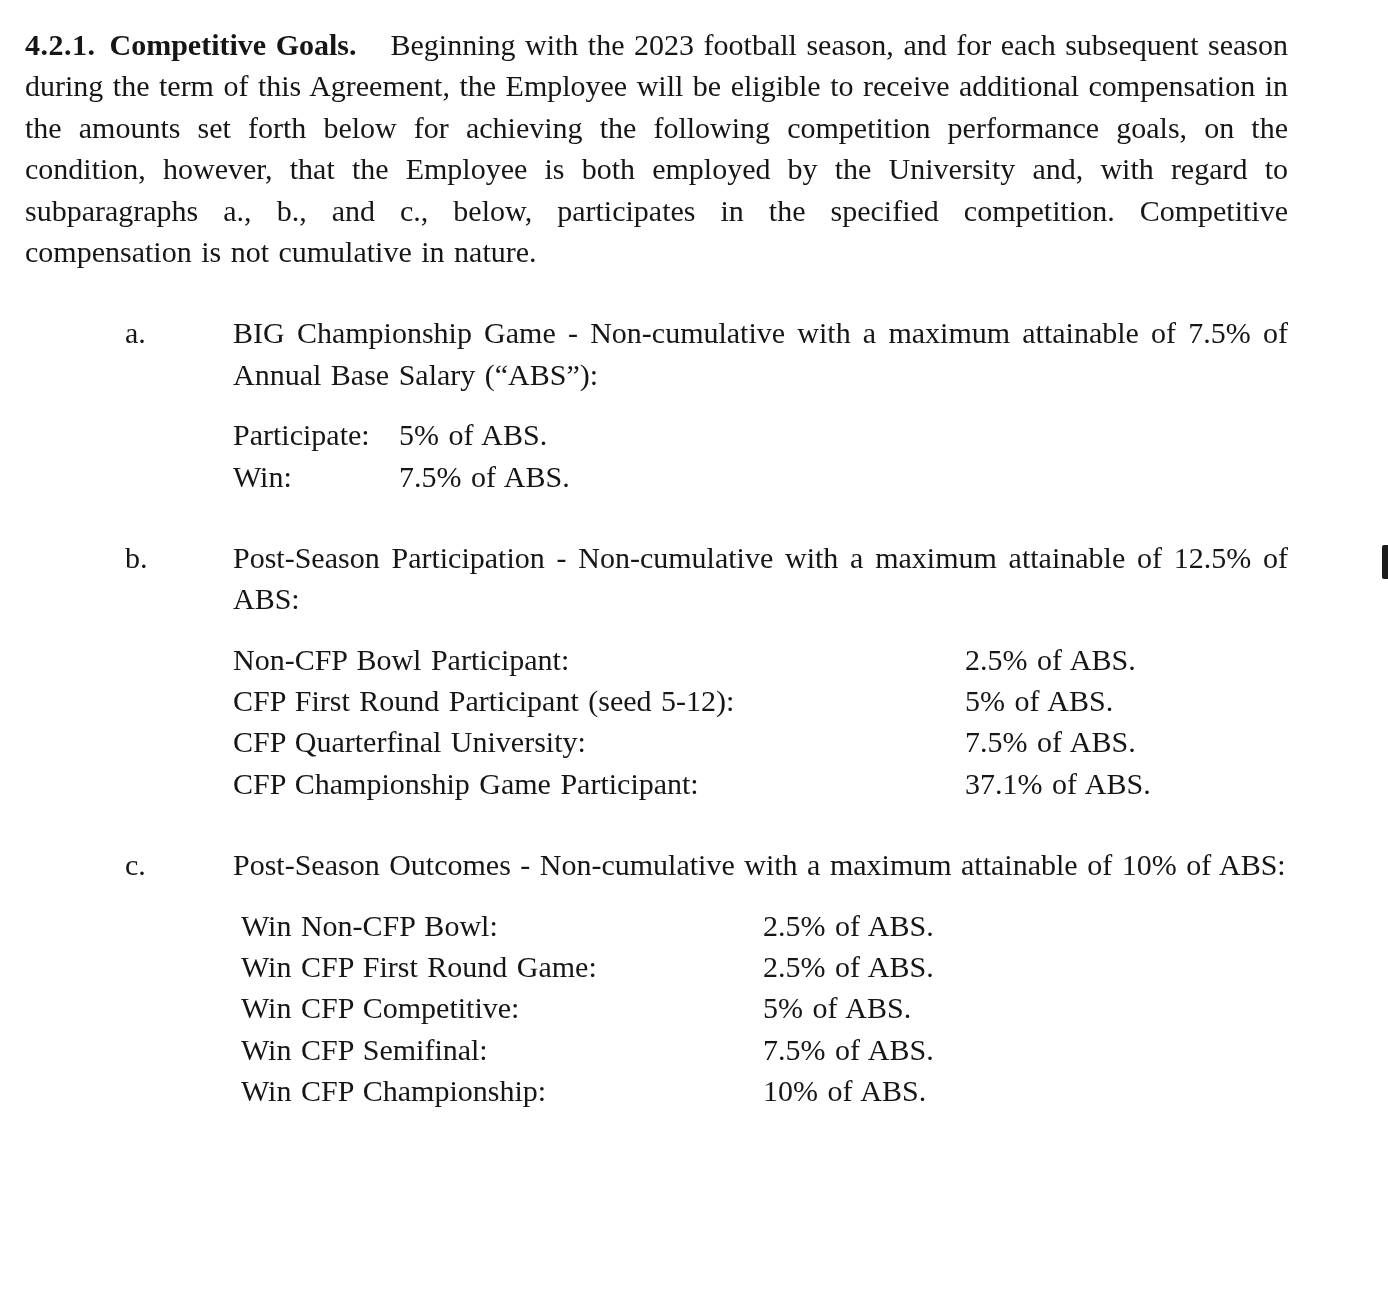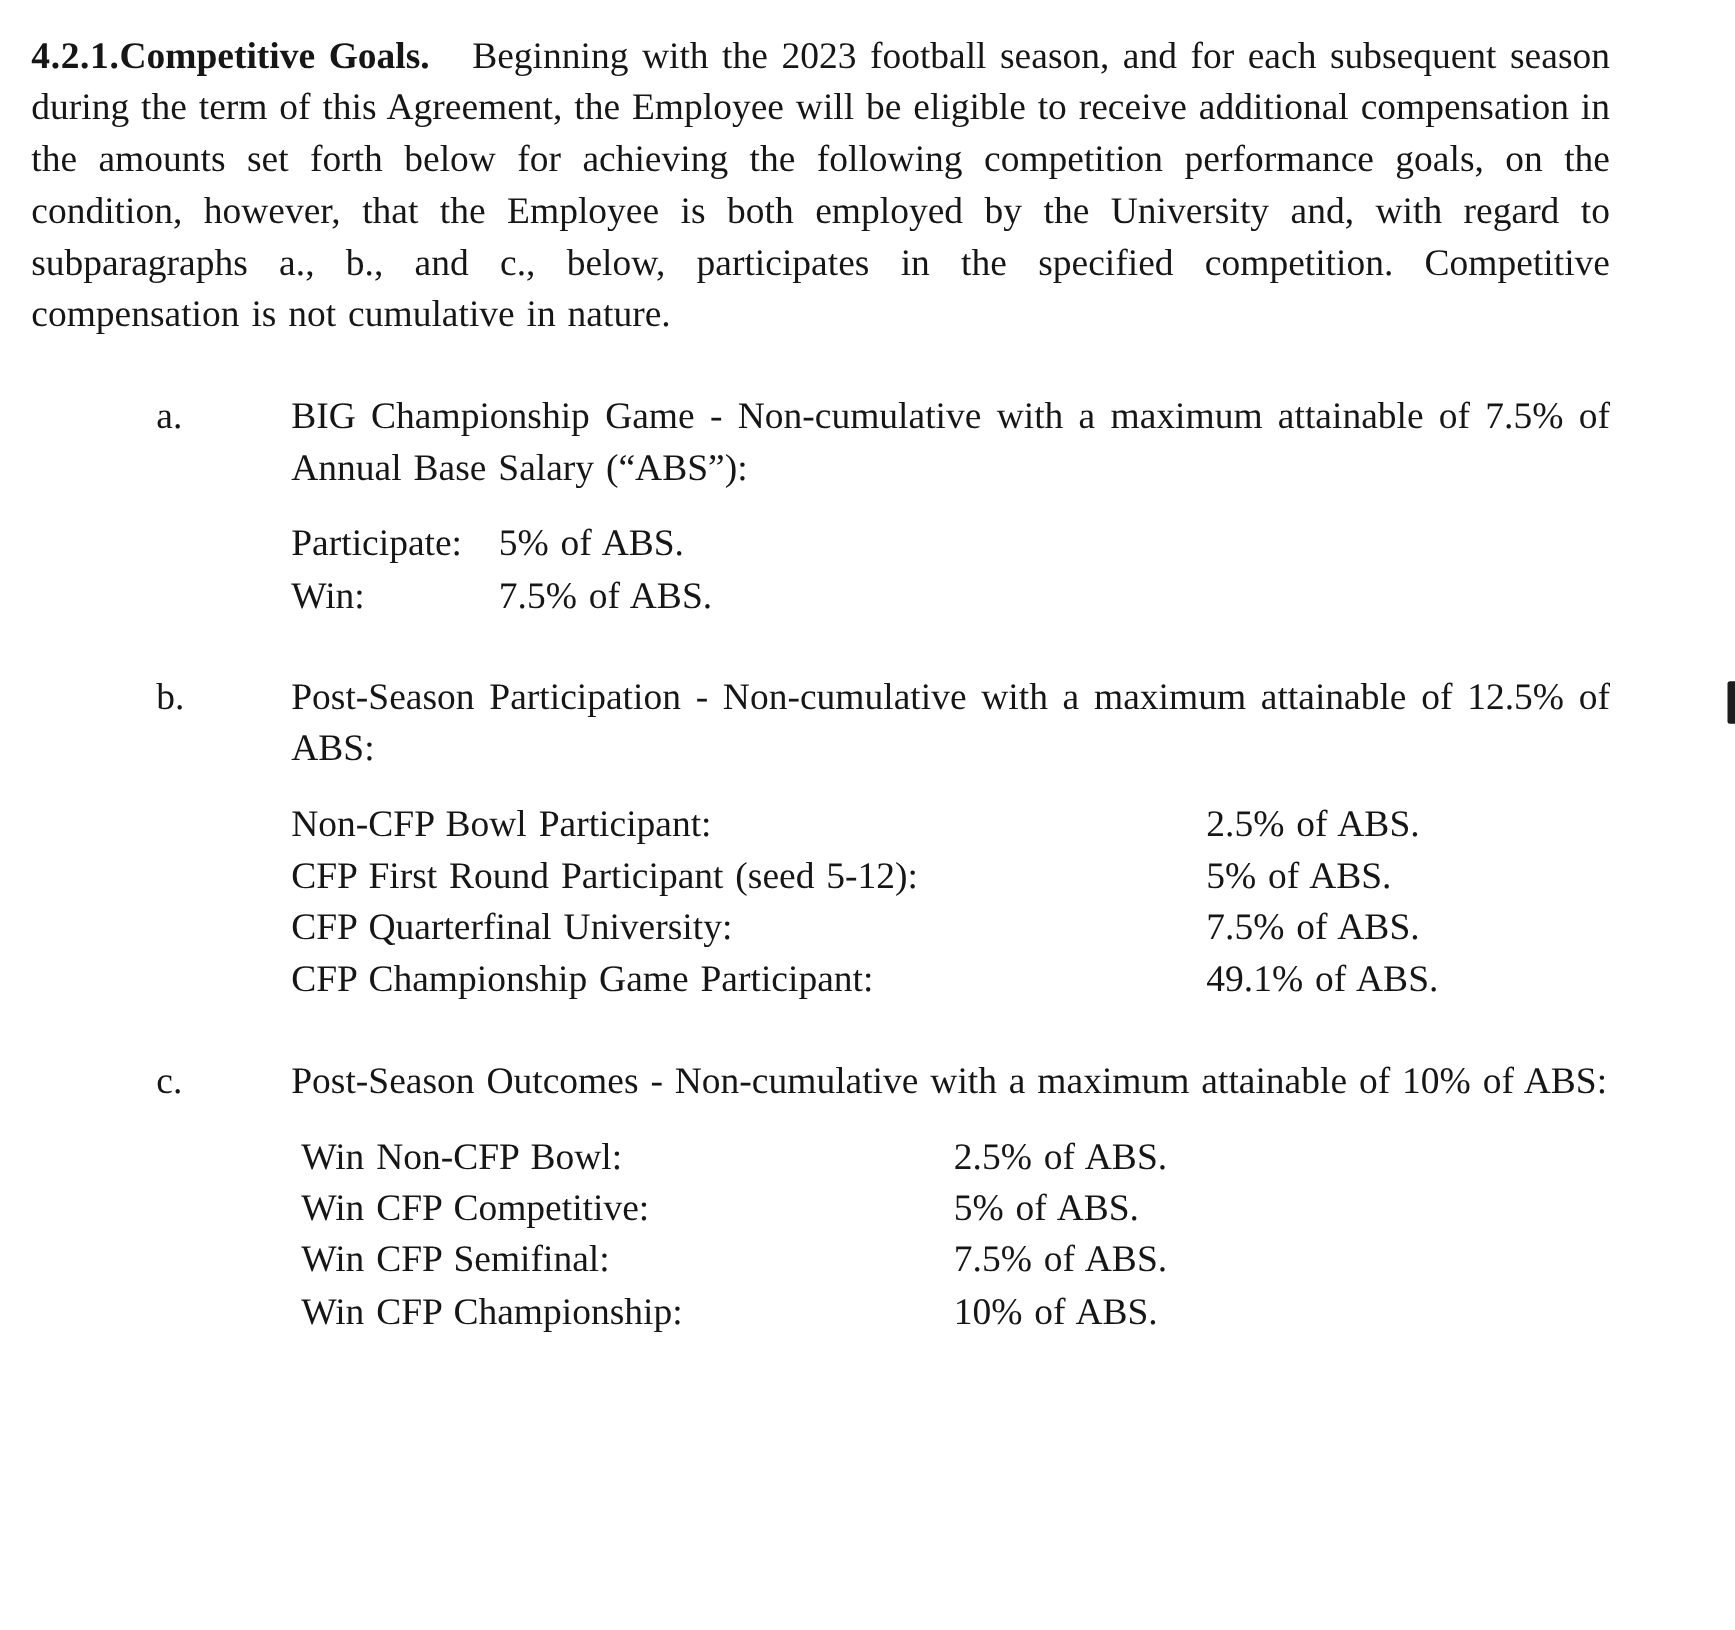--- a/index.html
+++ b/index.html
@@ -25,20 +25,21 @@
     word-spacing: 2px;
   }
   .justify {
     text-align: justify;
   }
   .intro {
     margin: 0;
   }
   .sec-num {
     font-weight: bold;
+    margin-right: 14px;
     letter-spacing: 0.5px;
   }
   .sec-title {
     font-weight: bold;
     margin-right: 34px;
   }
   .item {
     display: flex;
     margin-left: 100px;
     margin-top: 40px;
@@ -118,36 +119,40 @@
         <tr>
           <td class="lbl">CFP First Round Participant (seed 5-12):</td>
           <td class="val">5% of ABS.</td>
         </tr>
         <tr>
           <td class="lbl">CFP Quarterfinal University:</td>
           <td class="val">7.5% of ABS.</td>
         </tr>
         <tr>
           <td class="lbl">CFP Championship Game Participant:</td>
-          <td class="val">49.1% of ABS.</td>
+          <td class="val">37.1% of ABS.</td>
         </tr>
       </tbody>
         </table>
     </div>
   </div>
 
   <div class="item">
     <div class="item-label">c.</div>
     <div class="item-body">
       <p class="item-heading justify">Post-Season Outcomes - Non-cumulative with a maximum attainable of 10% of ABS:</p>
       <div class="rows-c-wrap">
         <table class="rows rows-c">
           <tbody>
               <tr>
             <td class="lbl">Win Non-CFP Bowl:</td>
+            <td class="val">2.5% of ABS.</td>
+          </tr>
+          <tr>
+            <td class="lbl">Win CFP First Round Game:</td>
             <td class="val">2.5% of ABS.</td>
           </tr>
           <tr>
             <td class="lbl">Win CFP Competitive:</td>
             <td class="val">5% of ABS.</td>
           </tr>
           <tr>
             <td class="lbl">Win CFP Semifinal:</td>
             <td class="val">7.5% of ABS.</td>
           </tr>

